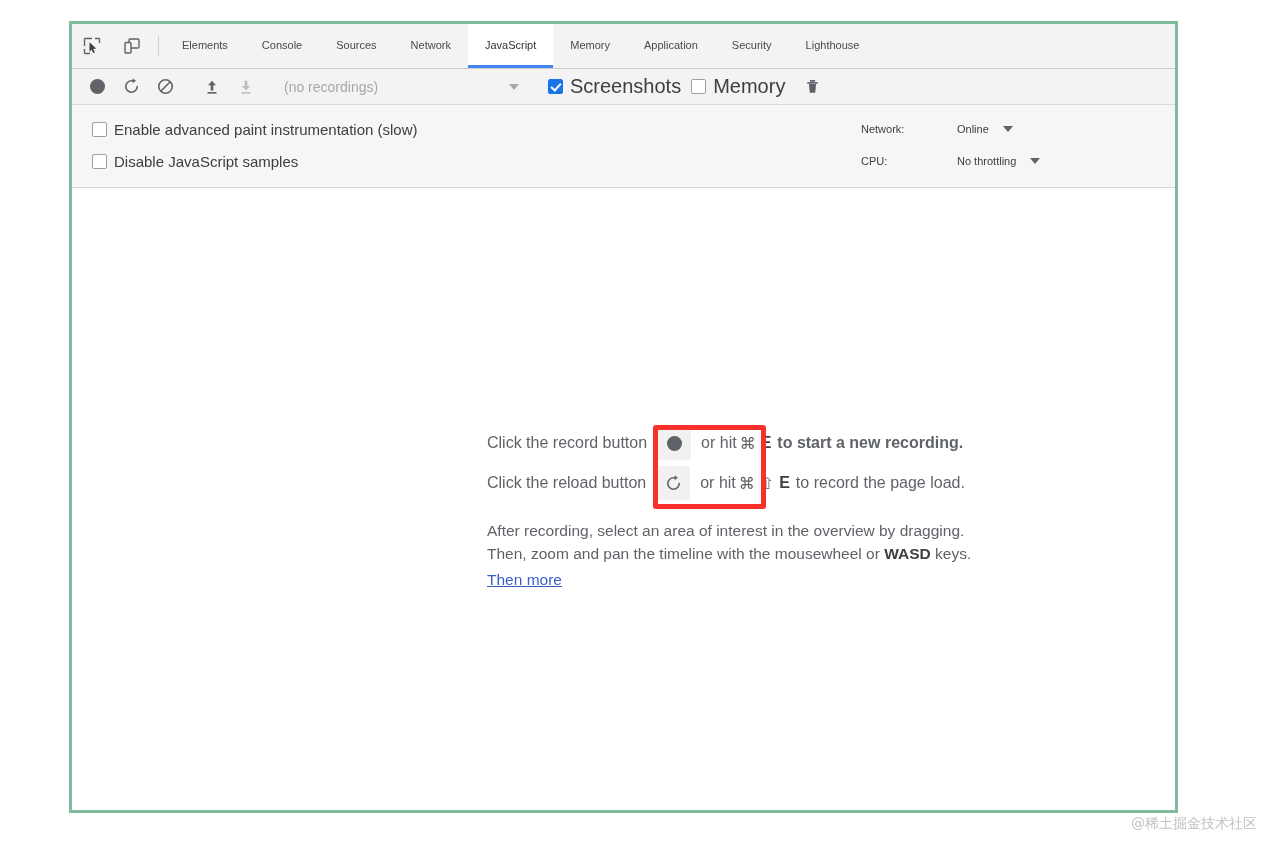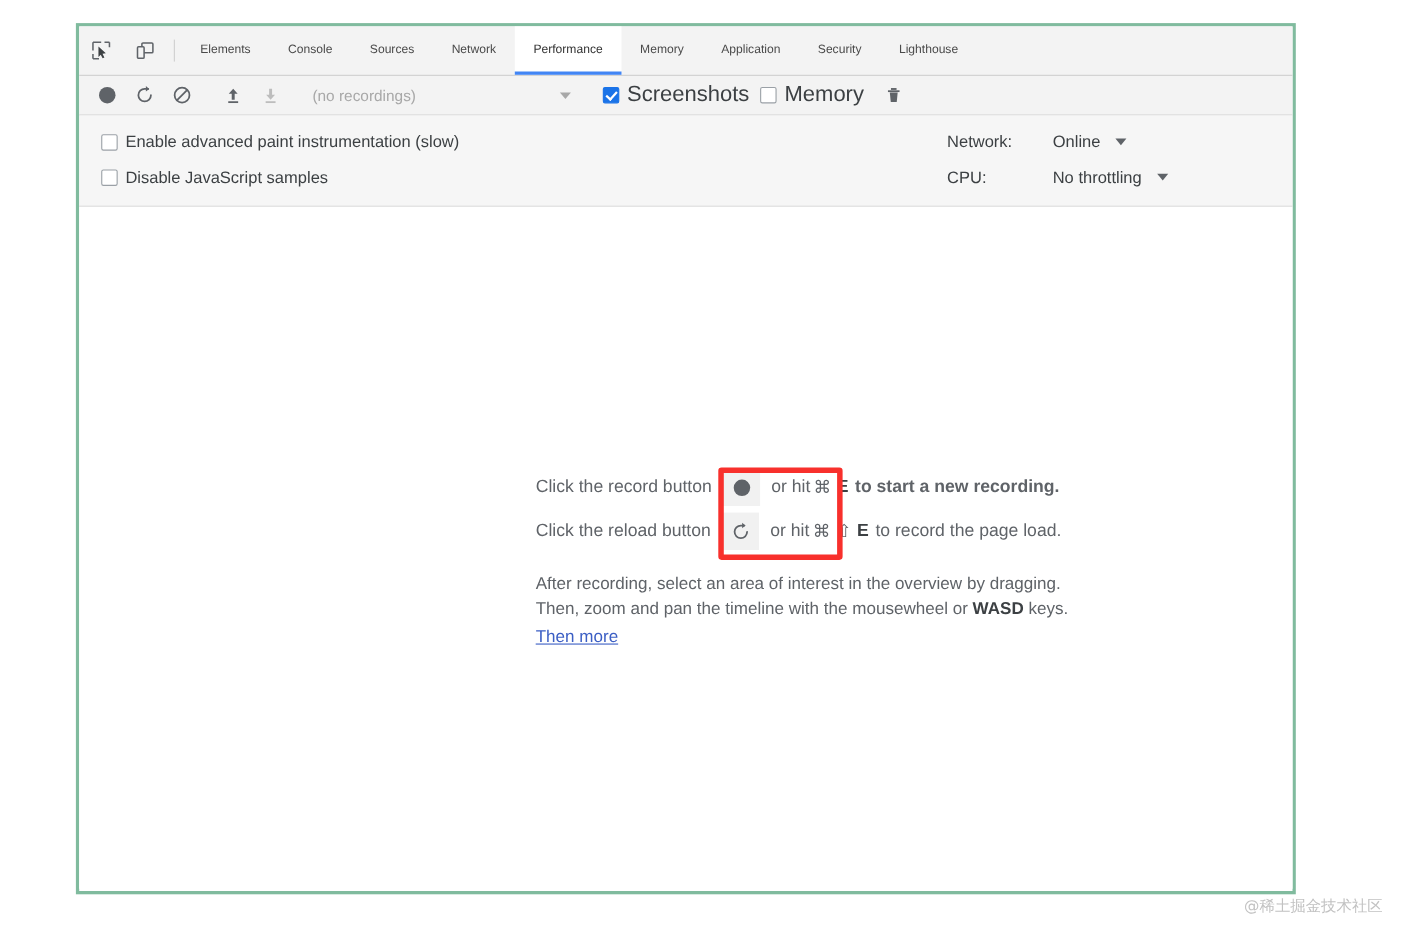--- a/index.html
+++ b/index.html
@@ -155,21 +155,21 @@
     position: absolute;
     right: 14px;
     top: 8px;
     width: 300px;
   }
   .sr-row {
     height: 32px;
     display: flex;
     align-items: center;
     justify-content: flex-start;
-    font-size: 15px;
+    font-size: 11px;
     color: #3c4043;
   }
   .sr-row .key { margin-right: 10px; }
   .sr-row .val { margin-right: 14px; }
   .sr-row.net .key { width: 86px; }
   .sr-row.cpu .key { width: 86px; }
 
   
   #panel-body {
     position: relative;
@@ -271,21 +271,21 @@
     <div class="tab">
       <span>Console</span>
     </div>
     <div class="tab">
       <span>Sources</span>
     </div>
     <div class="tab">
       <span>Network</span>
     </div>
     <div class="tab active">
-      <span>Performance</span>
+      <span>JavaScript</span>
     </div>
     <div class="tab">
       <span>Memory</span>
     </div>
     <div class="tab">
       <span>Application</span>
     </div>
     <div class="tab">
       <span>Security</span>
     </div>

